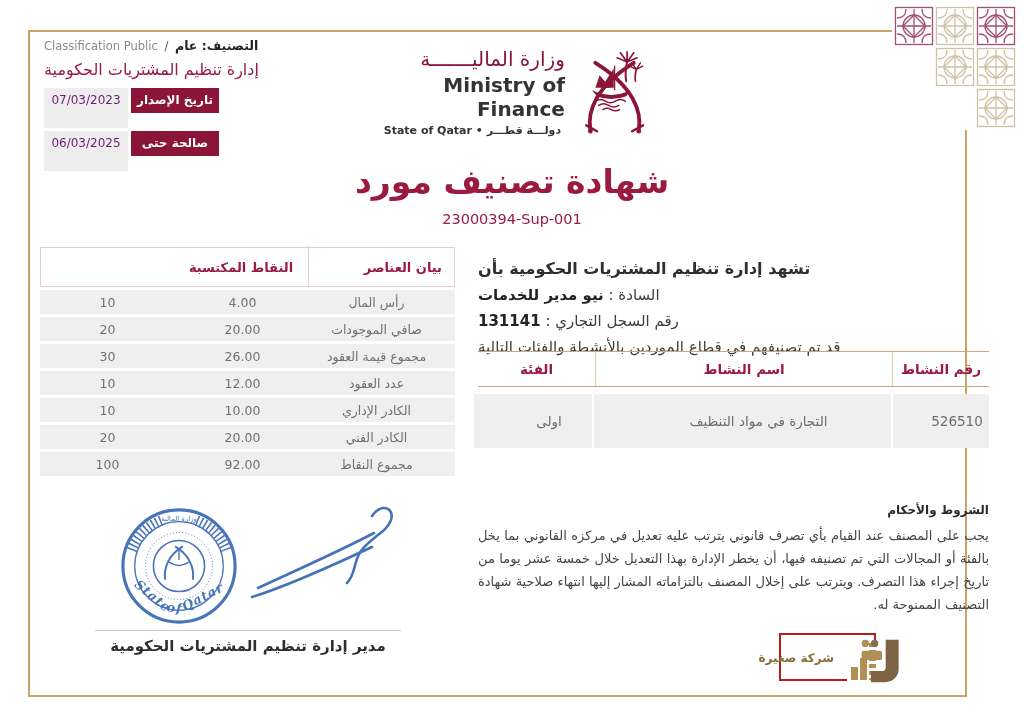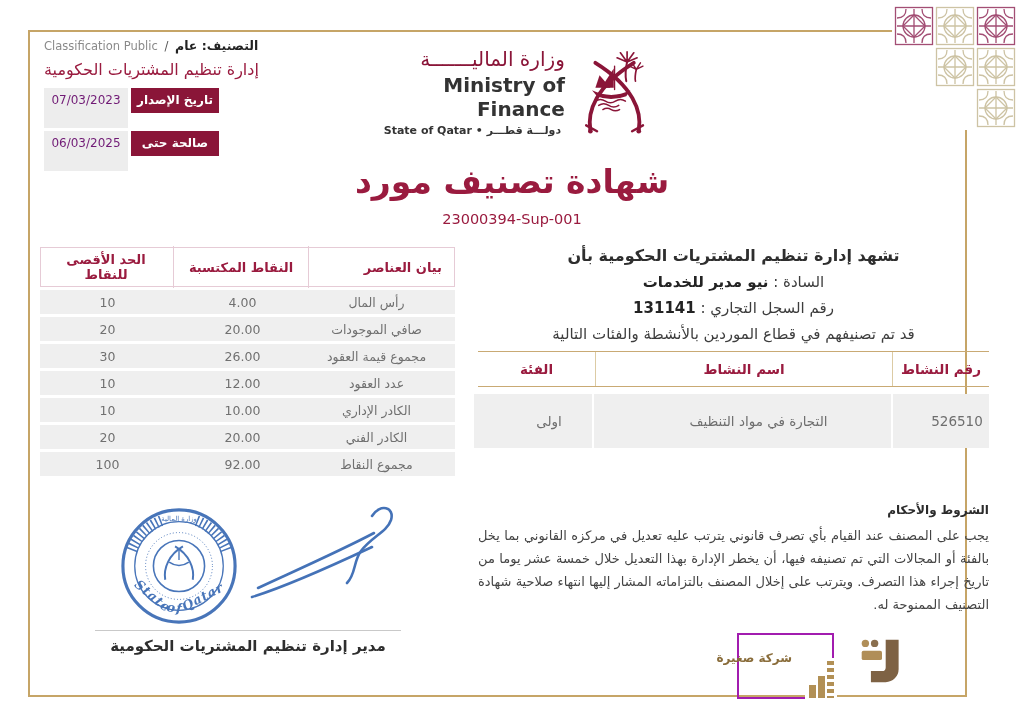--- a/index.html
+++ b/index.html
@@ -54,22 +54,22 @@
   .pt-head > div{padding:2px 4px;}
   .pt-head > div + div{border-left:none;border-right:1px solid #E6CBD6;
            height:100%;display:flex;align-items:center;justify-content:center;}
   .pt-head .h-item{text-align:right;padding-right:12px;}
   .pt-row{display:grid;grid-template-columns:145px 135px 135px;background:#EFEFEF;
           height:24px;margin-top:3px;align-items:center;text-align:center;
           font-size:12.5px;color:#707070;}
   .pt-row .c-item{padding-right:12px;}
 
   
-  .statement{position:absolute;left:478px;top:243px;width:511px;direction:rtl;
-             text-align:center;color:#3d3d3d;font-size:15px;line-height:26px;}
+  .statement{position:absolute;left:478px;top:256px;width:511px;direction:rtl;
+             text-align:left;color:#3d3d3d;font-size:15px;line-height:26px;}
   .st-l1{font-weight:bold;font-size:16px;color:#2e2e2e;}
   .st-b{font-weight:bold;color:#232323;}
 
   
   .activity{position:absolute;left:478px;top:351px;width:511px;direction:rtl;}
   .ac-head{display:grid;grid-template-columns:96px 297px 118px;
            border-top:1.5px solid #C9AA74;border-bottom:1.5px solid #C9AA74;
            height:34px;align-items:center;text-align:center;color:#9A1B3F;
            font-weight:bold;font-size:13.5px;}
   .ac-head > div + div{border-right:1px solid #DCCBA4;height:100%;
@@ -87,22 +87,22 @@
 
   
   .stamp{position:absolute;left:118px;top:505px;opacity:.93;}
   .signature{position:absolute;left:246px;top:500px;opacity:.95;}
   .sig-divider{position:absolute;left:95px;top:630px;width:306px;height:1px;
                background:#c9c9c9;}
   .manager{position:absolute;left:95px;top:637px;width:306px;text-align:center;
            direction:rtl;font-weight:bold;font-size:15px;color:#2e2e2e;}
 
   
-  .badge{position:absolute;left:737px;top:633px;width:97px;height:66px;
-         border:2px solid #a21caf;box-sizing:border-box;}
+  .badge{position:absolute;left:779px;top:633px;width:97px;height:48px;
+         border:2px solid #b91c1c;box-sizing:border-box;}
   .badge-text{position:absolute;right:40px;top:16px;direction:rtl;
               font-size:12px;font-weight:bold;color:#8a6d3b;white-space:nowrap;}
   .badge-icon{position:absolute;right:-5px;bottom:-5px;background:#fff;
               padding:3px 3px 4px 4px;display:flex;align-items:flex-end;gap:2px;}
   .bar{width:7px;background:#B29055;}
   .bar1{height:13px;}
   .bar2{height:22px;}
   .bar3{height:37px;background:repeating-linear-gradient(
         to bottom,#B29055 0 4px,#ffffff 4px 7px);}
 
@@ -199,21 +199,20 @@
     </div>
   </div>
 
   <div class="title">شهادة تصنيف مورد</div>
   <div class="certnum">23000394-Sup-001</div>
 
   <div class="points">
     <div class="pt-head">
       <div class="h-item">بيان العناصر</div>
       <div>النقاط المكتسبة</div>
-      <div>الحد الأقصى للنقاط</div>
     </div>
     <div class="pt-row">
       <div class="c-item">رأس المال</div>
       <div>4.00</div>
       <div>10</div>
     </div>
     <div class="pt-row">
       <div class="c-item">صافي الموجودات</div>
       <div>20.00</div>
       <div>20</div>

